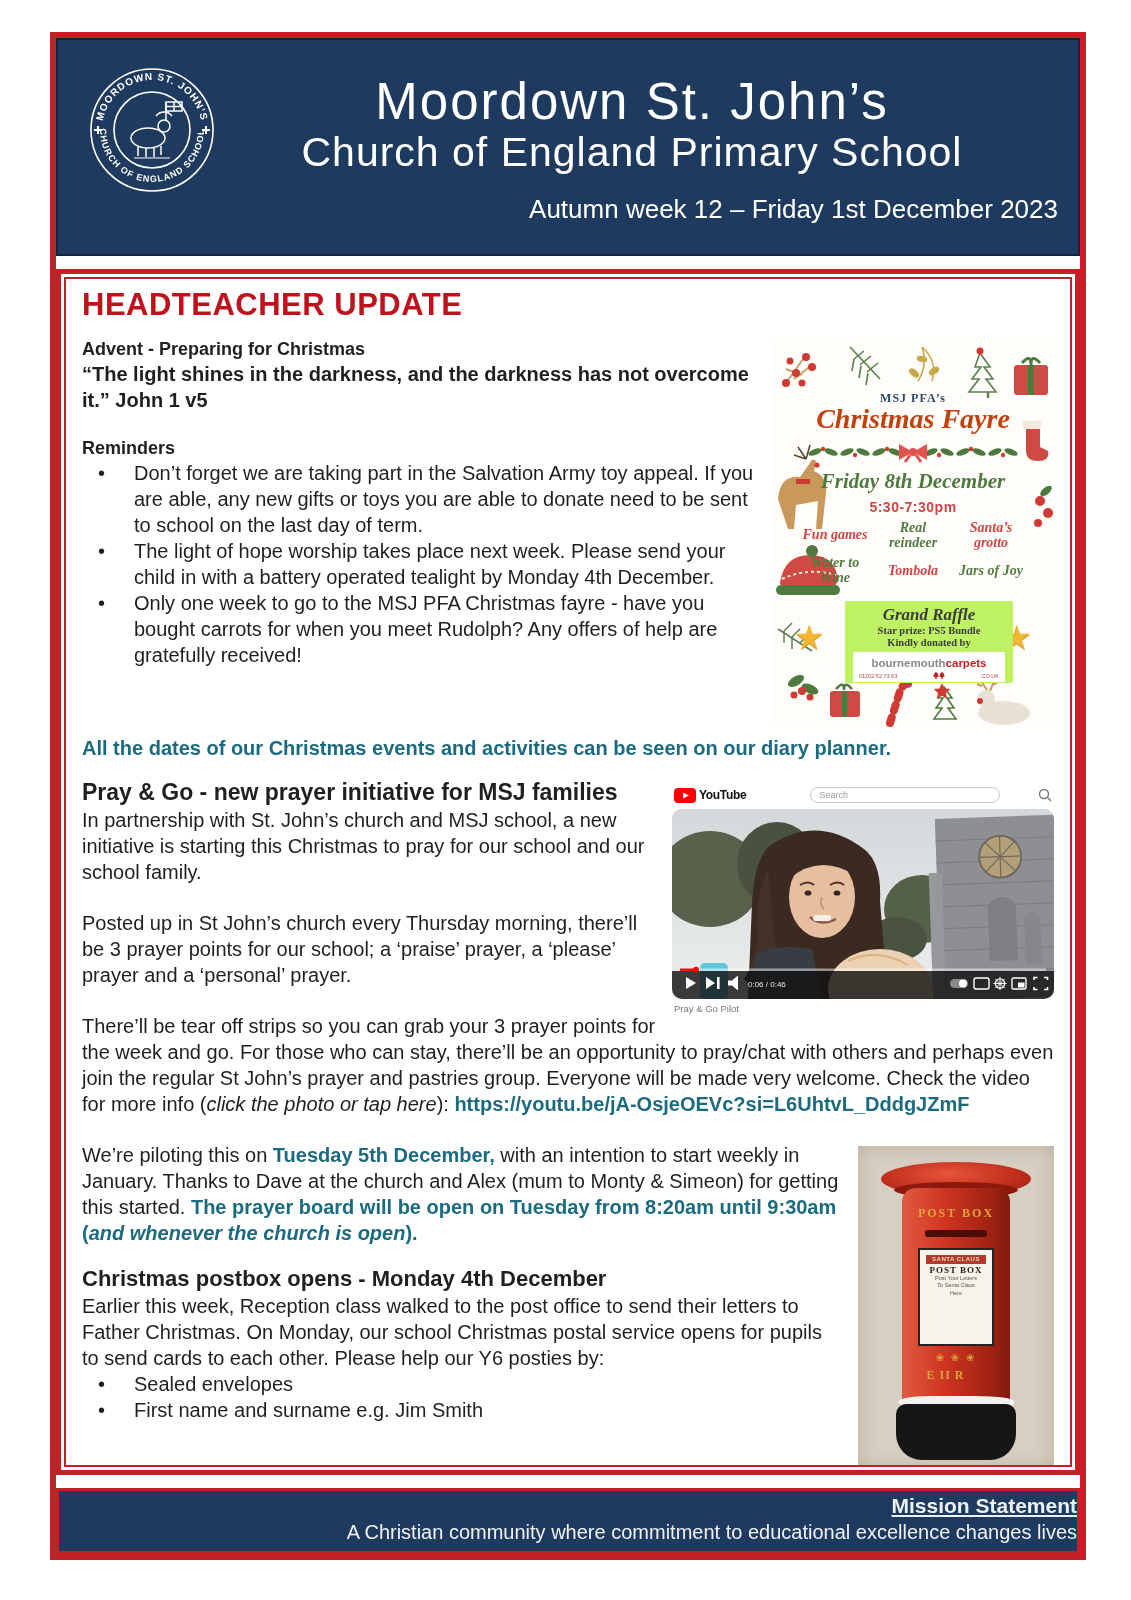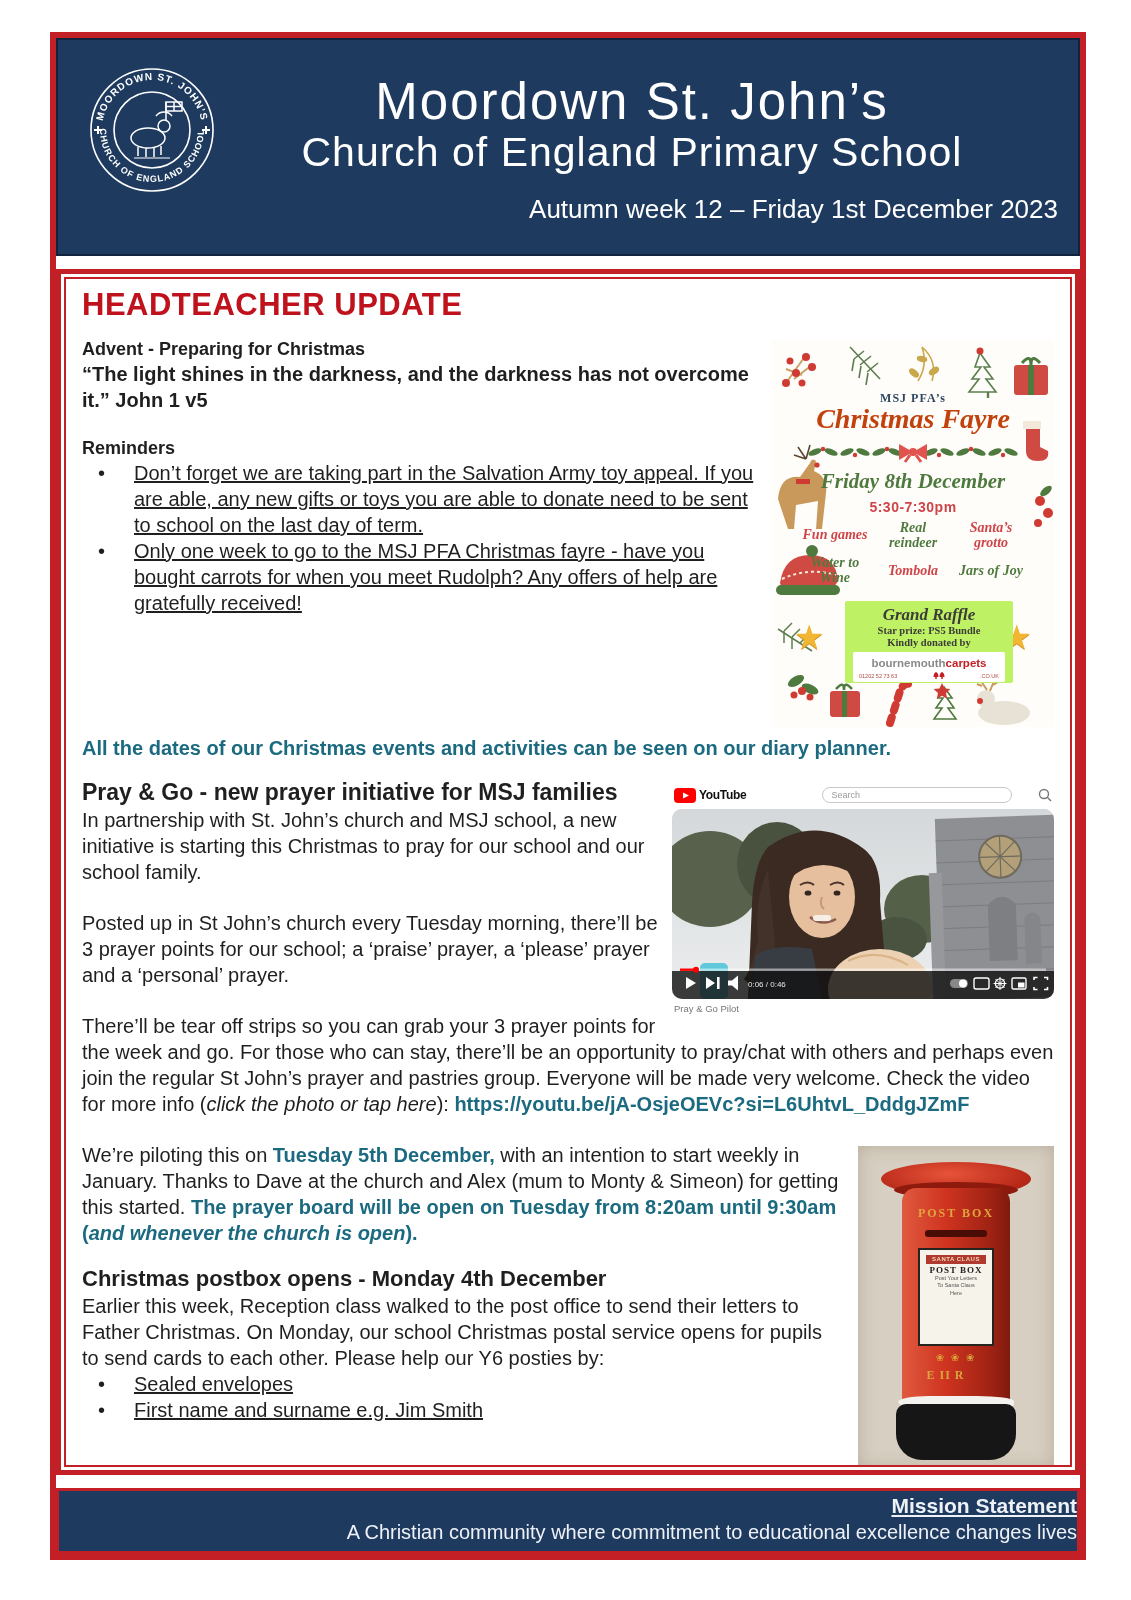--- a/index.html
+++ b/index.html
@@ -26,21 +26,21 @@
   .vgap{height:13px;background:#fff;flex:none;}
   
   .content{flex:1;border:5px solid var(--red);padding:3px;background:#fff;overflow:hidden;}
   .content-inner{border:2px solid var(--red);height:100%;padding:8px 16px 10px;overflow:hidden;}
   h1.update{color:var(--hred);font-size:31px;letter-spacing:.5px;margin:0 0 16px;}
   h2.section{font-size:18px;margin:0 0 1px;}
   h2.pray-h{font-size:23px;}
   h2.post-h{font-size:22px;}
   .body-txt,li{font-size:20px;line-height:1.3;}
   p.quote{font-weight:bold;margin:0 0 25px;}
-  ul.blist{list-style:none;margin:0 0 18px;text-decoration:underline;}
+  ul.blist{list-style:none;margin:0 0 18px;}
   ul.blist li{position:relative;padding-left:52px;}
   ul.blist li::before{content:"•";position:absolute;left:16px;top:0;}
   ul.blist.tight{margin-bottom:0;}
   p.diary{clear:right;color:var(--teal);font-weight:bold;margin:6px 0 18px;}
   p.para{margin:0 0 25px;}
   p.p4{margin:0 0 20px;}
   .teal{color:var(--teal);font-weight:bold;}
   .it{font-style:italic;}
   a.yt-link{color:var(--teal);font-weight:bold;text-decoration:none;}
   
@@ -61,21 +61,21 @@
   .r-line{font-family:"Liberation Serif",serif;font-weight:bold;font-size:10.5px;color:#3c3c38;line-height:1.15;}
   .r-sponsor{margin:3px 8px 0;background:#fff;border-radius:2px;padding:1px 2px 2px;}
   .r-sp1{font-size:11.5px;font-weight:bold;color:#8a8a8a;}
   .r-sp2{font-size:11.5px;font-weight:bold;color:#c32026;}
   .r-tiny{font-size:5.5px;color:#b04a43;display:flex;justify-content:space-between;padding:0 4px;align-items:center;}
   .star{position:absolute;font-size:34px;color:#f2b632;text-shadow:0 1px 0 #c98d1d;}
   .star.l{left:22px;top:278px;}
   .star.r{right:22px;top:278px;}
   
   aside.video{float:right;clear:right;width:382px;margin:2px 0 6px 12px;}
-  .yt-bar{height:28px;display:flex;align-items:center;gap:24px;padding:0 2px;}
+  .yt-bar{height:28px;display:flex;align-items:center;gap:12px;padding:0 2px;}
   .yt-logo{display:flex;align-items:center;gap:3px;}
   .yt-word{font-size:12px;font-weight:bold;color:#111;letter-spacing:-.3px;}
   .yt-search{flex:1;max-width:190px;margin-left:52px;height:16px;border:1px solid #c9c9c9;border-radius:8px;font-size:9px;color:#9a9a9a;line-height:14px;padding-left:8px;}
   .yt-mag{margin-left:auto;}
   .yt-frame{width:382px;height:190px;border-radius:10px;overflow:hidden;position:relative;background:#cfd3d5;}
   .yt-cap{font-size:9.5px;color:#777;margin:4px 0 0 2px;}
   
   aside.pbox{float:right;clear:right;width:196px;height:322px;margin:4px 0 6px 14px;background:#d7cfc1;position:relative;overflow:hidden;box-shadow:inset 0 0 18px rgba(90,80,60,.25);}
   .pb-cap{position:absolute;left:23px;top:16px;width:150px;height:34px;background:radial-gradient(ellipse at 45% 35%,#e8543a,#b32515 75%);border-radius:50%;}
   .pb-caplip{position:absolute;left:36px;top:36px;width:124px;height:16px;background:#8d1a0d;border-radius:50%;}
@@ -292,20 +292,21 @@
           </div>
         </div>
       </aside>
 
       <h2 class="section">Advent - Preparing for Christmas</h2>
       <p class="quote body-txt">“The light shines in the darkness, and the darkness has not overcome it.” John 1 v5</p>
 
       <h2 class="section">Reminders</h2>
       <ul class="blist">
         <li>Don’t forget we are taking part in the Salvation Army toy appeal. If you are able, any new gifts or toys you are able to donate need to be sent to school on the last day of term.</li>
+        <li>The light of hope worship takes place next week.  Please send your child in with a battery operated tealight by Monday 4th December.</li>
         <li>Only one week to go to the MSJ PFA Christmas fayre - have you bought carrots for when you meet Rudolph?  Any offers of help are gratefully received!</li>
       </ul>
 
       <p class="diary body-txt">All the dates of our Christmas events and activities can be seen on our diary planner.</p>
 
       <aside class="video">
         <div class="yt-bar">
           <div class="yt-logo">
             <svg width="22" height="15" viewBox="0 0 22 15">
                 <rect width="22" height="15" rx="4" fill="#ff0000"></rect>
@@ -392,21 +393,21 @@
                   <path d="M362 171 v-2.5 h3.5 M372 168.5 h3.5 v2.5 M375.5 178 v2.5 H372 M365.5 180.5 H362 V178"></path>
                 </g>
             </g>
           </svg>
         </div>
         <div class="yt-cap">Pray &amp; Go Pilot</div>
       </aside>
 
       <h2 class="section pray-h">Pray &amp; Go - new prayer initiative for MSJ families</h2>
       <p class="body-txt" style="margin:0 0 25px;">In partnership with St. John’s church and MSJ school, a new initiative is starting this Christmas to pray for our school and our school family.</p>
-      <p class="body-txt para">Posted up in St John’s church every Tuesday morning, there’ll be 3 prayer points for our school; a ‘praise’ prayer, a ‘please’ prayer and a ‘personal’ prayer.</p>
+      <p class="body-txt para">Posted up in St John’s church every Thursday morning, there’ll be 3 prayer points for our school; a ‘praise’ prayer, a ‘please’ prayer and a ‘personal’ prayer.</p>
       <p class="body-txt para"><span>There’ll be tear off strips so you can grab your 3 prayer points for the week and go.  For those who can stay, there’ll be an opportunity to pray/chat with others and perhaps even join the regular St John’s prayer and pastries group.  Everyone will be made very welcome.  Check the video for more info (</span><span class="it">click the photo or tap here</span><span>): </span><a href="#" class="yt-link">https://youtu.be/jA-OsjeOEVc?si=L6UhtvL_DddgJZmF</a></p>
 
       <aside class="pbox">
         <div class="pb-cap"></div>
         <div class="pb-caplip"></div>
         <div class="pb-body"></div>
         <div class="pb-title">POST BOX</div>
         <div class="pb-slot"></div>
         <div class="pb-label">
           <div class="pb-banner">SANTA CLAUS</div>

